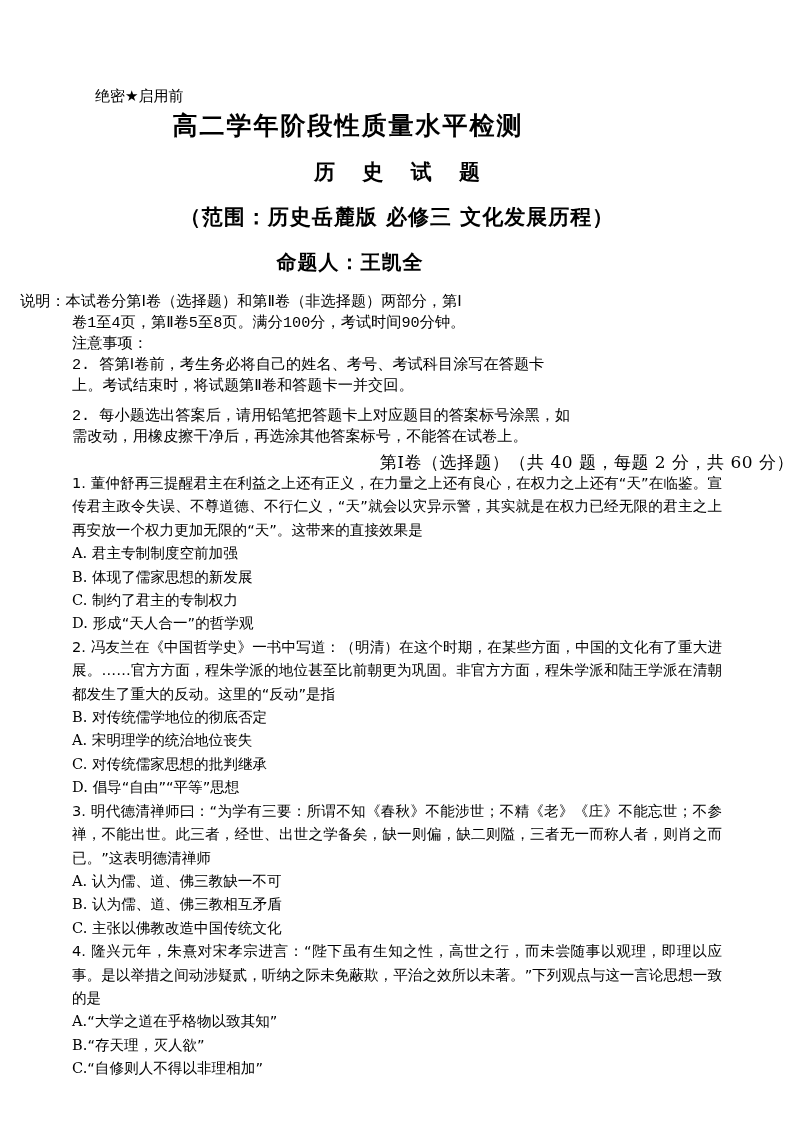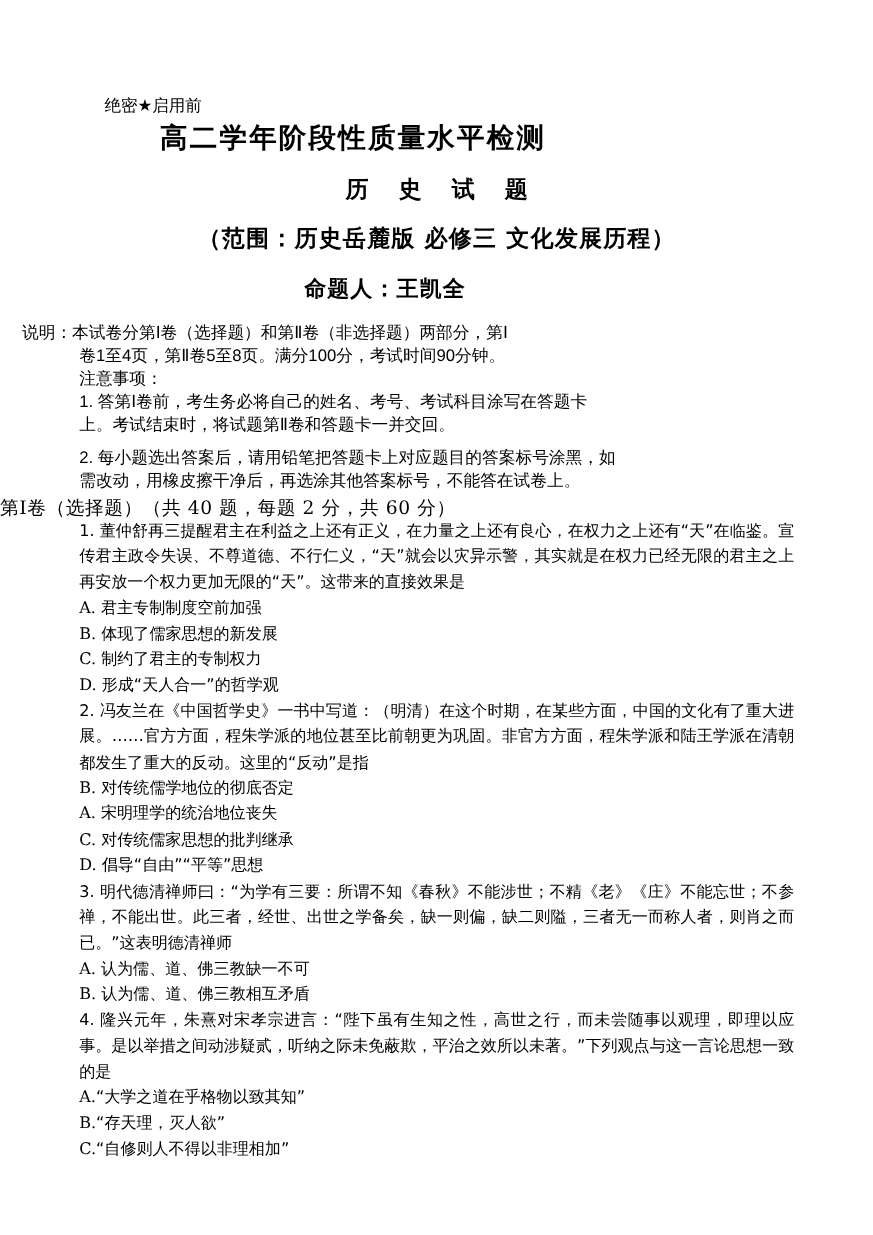--- a/index.html
+++ b/index.html
@@ -37,25 +37,26 @@
     line-height: 20px;
     white-space: nowrap;
   }
 
   .doc-title {
     position: absolute;
     left: 0;
     top: 109px;
     width: 642px;
     text-align: center;
-    font-family: Liberation Sans, sans-serif;
+    font-family: Liberation Serif, serif;
     font-weight: bold;
     font-size: 25px;
     line-height: 34px;
     letter-spacing: 2px;
+    padding-left: 27px;
   }
 
   .doc-subtitle {
     position: absolute;
     left: 0;
     top: 157px;
     width: 794px;
     text-align: center;
     font-family: "DejaVu Serif", "Liberation Serif", serif;
     font-weight: bold;
@@ -90,21 +91,21 @@
     line-height: 28px;
     letter-spacing: 1px;
   }
 
   
   .notice-block {
     position: absolute;
     left: 72px;
     top: 292px;
     width: 652px;
-    font-family: Liberation Sans, sans-serif;
+    font-family: Liberation Mono, monospace;
     font-size: 15.2px;
     line-height: 21px;
   }
   .notice-block p {
     margin: 0;
     padding: 0;
     text-align: justify;
     text-justify: inter-ideograph;
   }
   .notice-hang {
@@ -122,21 +123,21 @@
   .notice-gap {
     margin-top: 9px !important;
   }
 
   
   .section-heading {
     position: absolute;
     left: 0;
     top: 450px;
     width: 794px;
-    text-align: left;
+    text-align: right;
     font-family: "DejaVu Serif", "Liberation Serif", serif;
     font-size: 17px;
     line-height: 24px;
     letter-spacing: 0.5px;
   }
 
   
   .questions {
     position: absolute;
     left: 72px;
@@ -174,21 +175,21 @@
   <div class="doc-subtitle">历 史 试 题</div>
 
   <div class="doc-scope">（范围：历史岳麓版 必修三 文化发展历程）</div>
 
   <div class="doc-author">命题人：王凯全</div>
 
   <div class="notice-block">
     <p class="notice-hang">说明：本试卷分第Ⅰ卷（选择题）和第Ⅱ卷（非选择题）两部分，第Ⅰ</p>
     <p class="notice-indent2">卷1至4页，第Ⅱ卷5至8页。满分100分，考试时间90分钟。</p>
     <p>注意事项：</p>
-    <p class="notice-item">1. 答第Ⅰ卷前，考生务必将自己的姓名、考号、考试科目涂写在答题卡</p>
+    <p class="notice-item">2. 答第Ⅰ卷前，考生务必将自己的姓名、考号、考试科目涂写在答题卡</p>
     <p>上。考试结束时，将试题第Ⅱ卷和答题卡一并交回。</p>
     <p class="notice-item notice-gap">2. 每小题选出答案后，请用铅笔把答题卡上对应题目的答案标号涂黑，如</p>
     <p class="notice-indent2">需改动，用橡皮擦干净后，再选涂其他答案标号，不能答在试卷上。</p>
   </div>
 
   <div class="section-heading">第Ⅰ卷（选择题）（共 40 题，每题 2 分，共 60 分）</div>
 
   <div class="questions">
 
     <p class="q-stem">1. 董仲舒再三提醒君主在利益之上还有正义，在力量之上还有良心，在权力之上还有“天”在临鉴。宣传君主政令失误、不尊道德、不行仁义，“天”就会以灾异示警，其实就是在权力已经无限的君主之上再安放一个权力更加无限的“天”。这带来的直接效果是</p>
@@ -199,20 +200,21 @@
 
     <p class="q-stem">2. 冯友兰在《中国哲学史》一书中写道：（明清）在这个时期，在某些方面，中国的文化有了重大进展。……官方方面，程朱学派的地位甚至比前朝更为巩固。非官方方面，程朱学派和陆王学派在清朝都发生了重大的反动。这里的“反动”是指</p>
     <p class="q-opt"><span class="opt-letter">B.</span> <span>对传统儒学地位的彻底否定</span></p>
     <p class="q-opt"><span class="opt-letter">A.</span> <span>宋明理学的统治地位丧失</span></p>
     <p class="q-opt"><span class="opt-letter">C.</span> <span>对传统儒家思想的批判继承</span></p>
     <p class="q-opt"><span class="opt-letter">D.</span> <span>倡导“自由”“平等”思想</span></p>
 
     <p class="q-stem">3. 明代德清禅师曰：“为学有三要：所谓不知《春秋》不能涉世；不精《老》《庄》不能忘世；不参禅，不能出世。此三者，经世、出世之学备矣，缺一则偏，缺二则隘，三者无一而称人者，则肖之而已。”这表明德清禅师</p>
     <p class="q-opt"><span class="opt-letter">A.</span> <span>认为儒、道、佛三教缺一不可</span></p>
     <p class="q-opt"><span class="opt-letter">B.</span> <span>认为儒、道、佛三教相互矛盾</span></p>
+    <p class="q-opt"><span class="opt-letter">C.</span> <span>主张以佛教改造中国传统文化</span></p>
 
     <p class="q-stem">4. 隆兴元年，朱熹对宋孝宗进言：“陛下虽有生知之性，高世之行，而未尝随事以观理，即理以应事。是以举措之间动涉疑贰，听纳之际未免蔽欺，平治之效所以未著。”下列观点与这一言论思想一致的是</p>
     <p class="q-opt"><span class="opt-letter">A.</span><span>“大学之道在乎格物以致其知”</span></p>
     <p class="q-opt"><span class="opt-letter">B.</span><span>“存天理，灭人欲”</span></p>
     <p class="q-opt"><span class="opt-letter">C.</span><span>“自修则人不得以非理相加”</span></p>
 
   </div>
 
 </div>
 

